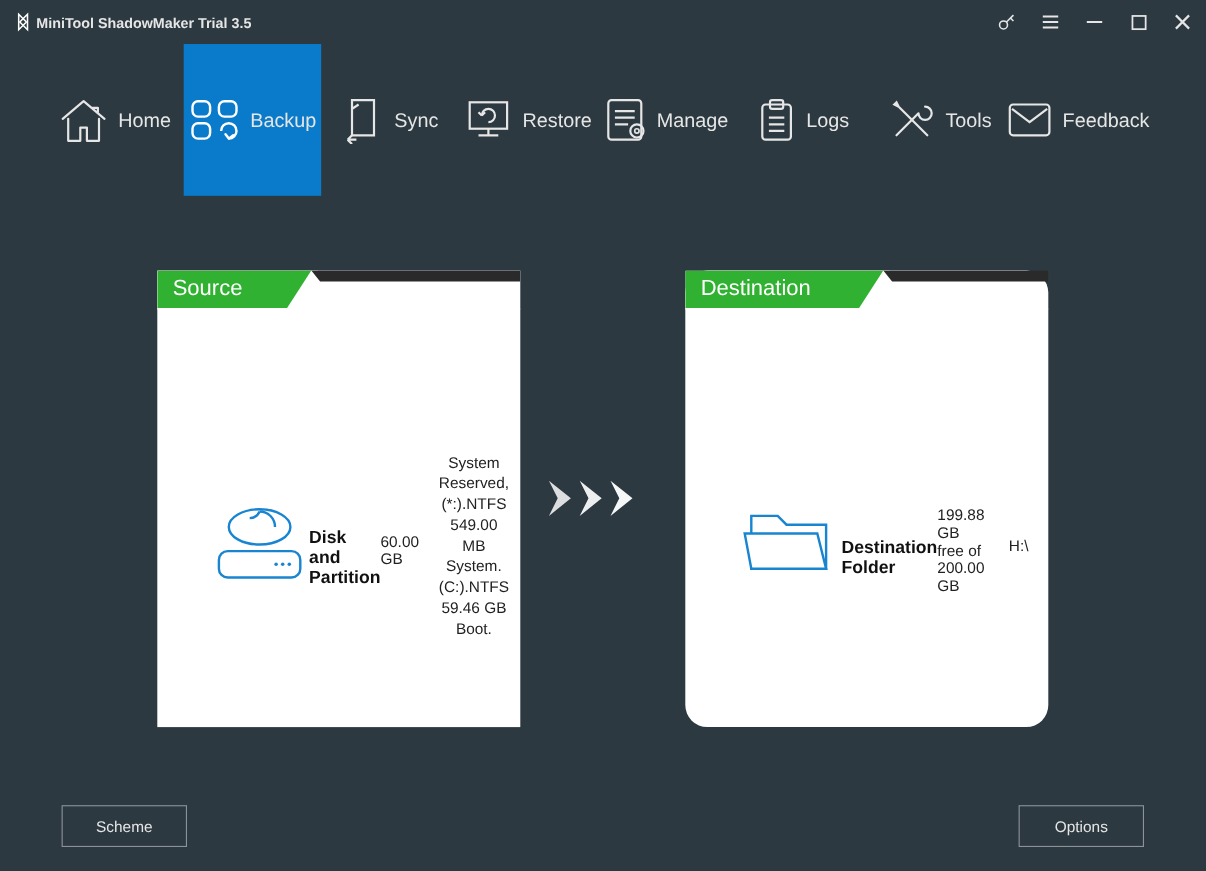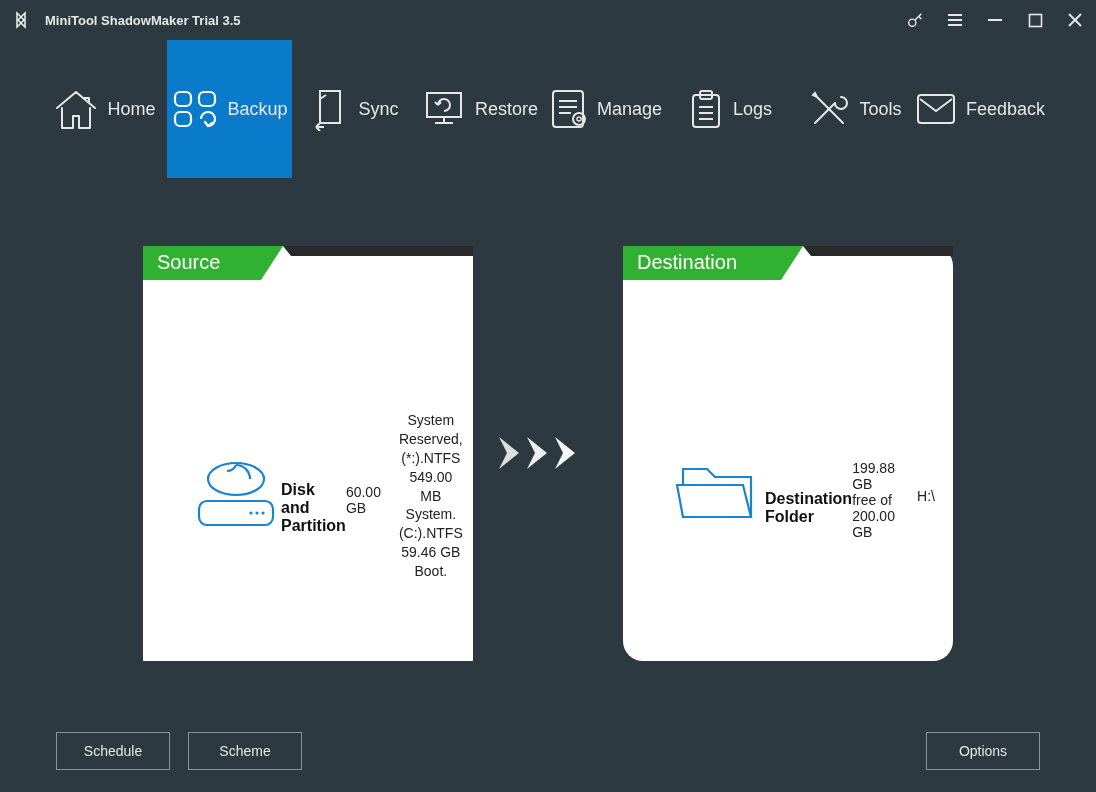--- a/index.html
+++ b/index.html
@@ -1,19 +1,19 @@
 <!DOCTYPE html>
 <html><head>
 <meta charset="utf-8">
 <style>
 * { margin: 0; padding: 0; box-sizing: border-box; }
 body { width: 1096px; height: 792px; background: #2d3940; font-family: 'Segoe UI', Arial, sans-serif; overflow: hidden; color: #fff; }
 
 .titlebar { height: 40px; display: flex; align-items: center; padding: 0 12px; background: #2d3940; }
-.titlebar-left { display: flex; align-items: center; gap: 15px; }
+.titlebar-left { display: flex; align-items: center; gap: 3px; }
 .titlebar-title { font-size: 13px; color: #e6e6e6; font-weight: 600; }
 .titlebar-right { margin-left: auto; display: flex; align-items: center; gap: 22px; }
 .titlebar-icon { width: 18px; height: 18px; display: inline-flex; align-items: center; justify-content: center; cursor: pointer; }
 
 .nav { height: 138px; display: flex; align-items: stretch; }
 .nav-spacer-left { width: 42px; }
 .nav-item { width: 125px; display: flex; flex-direction: row; align-items: center; justify-content: center; gap: 8px; cursor: pointer; }
 .nav-item.active { background: #0a7bca; }
 .nav-icon { height: 46px; display: flex; align-items: center; justify-content: center; }
 .nav-label { font-size: 18px; color: #e6e6e6; }
@@ -233,23 +233,20 @@
       <div class="card-title">Destination Folder</div>
       <div class="card-line1">199.88 GB free of 200.00 GB</div>
       <div class="card-line2">H:\</div>
     </div>
   </div>
 
 </div>
 
 <div class="footer">
   <div class="btn">
-      <span>Schedule</span>
-    </div>
-  <div class="btn">
       <span>Scheme</span>
     </div>
   <div class="footer-right">
     <div class="btn">
         <span>Options</span>
       </div>
   </div>
 </div>
 
 </body></html>

